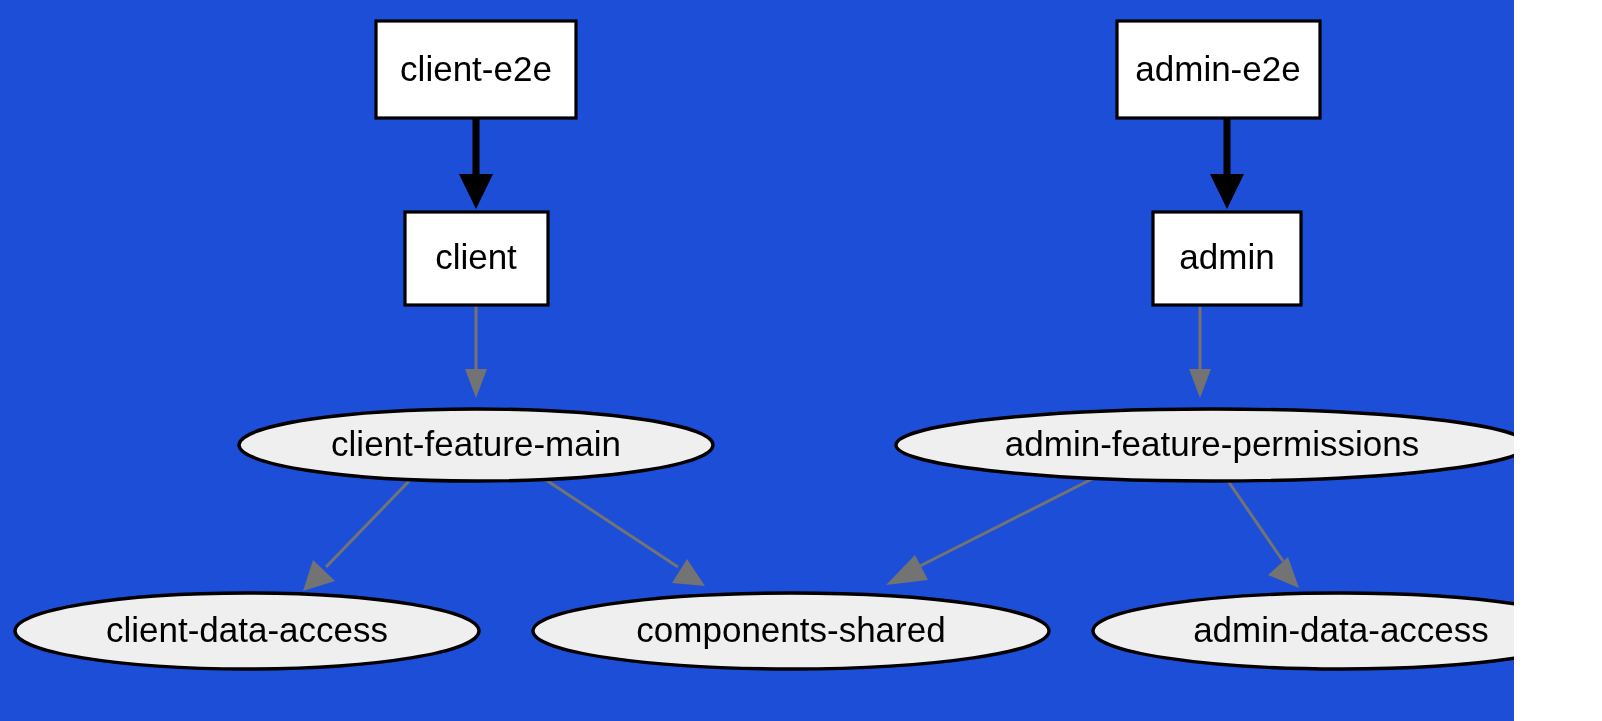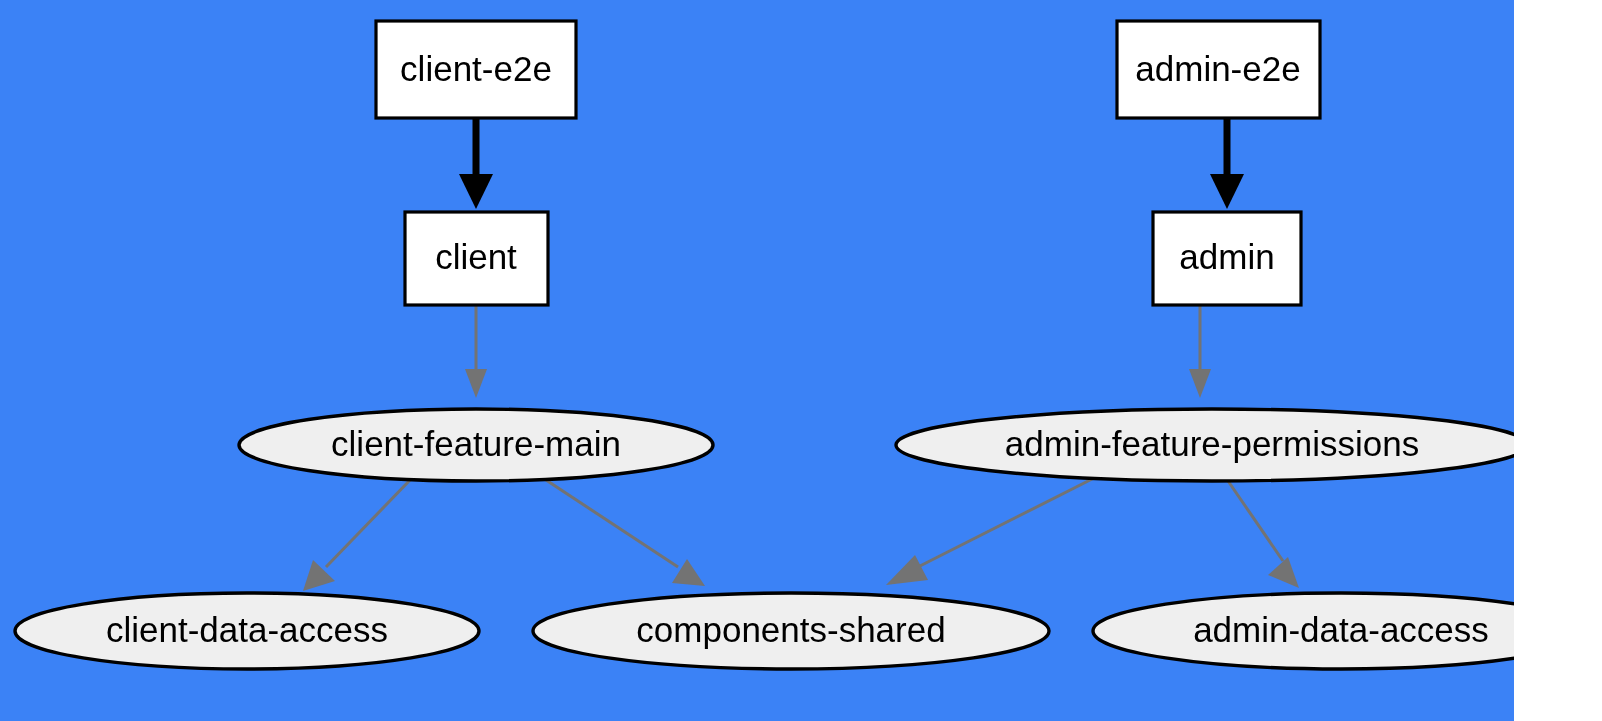--- a/index.html
+++ b/index.html
@@ -8,21 +8,21 @@
     padding: 0;
     background: #ffffff;
   }
   body {
     font-family: "Liberation Sans", sans-serif;
   }
   #canvas {
     position: relative;
     width: 1514px;
     height: 721px;
-    background: #3b82f6;
+    background: #1d4ed8;
     overflow: hidden;
   }
   #graph-svg {
     position: absolute;
     left: 0;
     top: 0;
     width: 1602px;
     height: 721px;
     display: block;
   }

